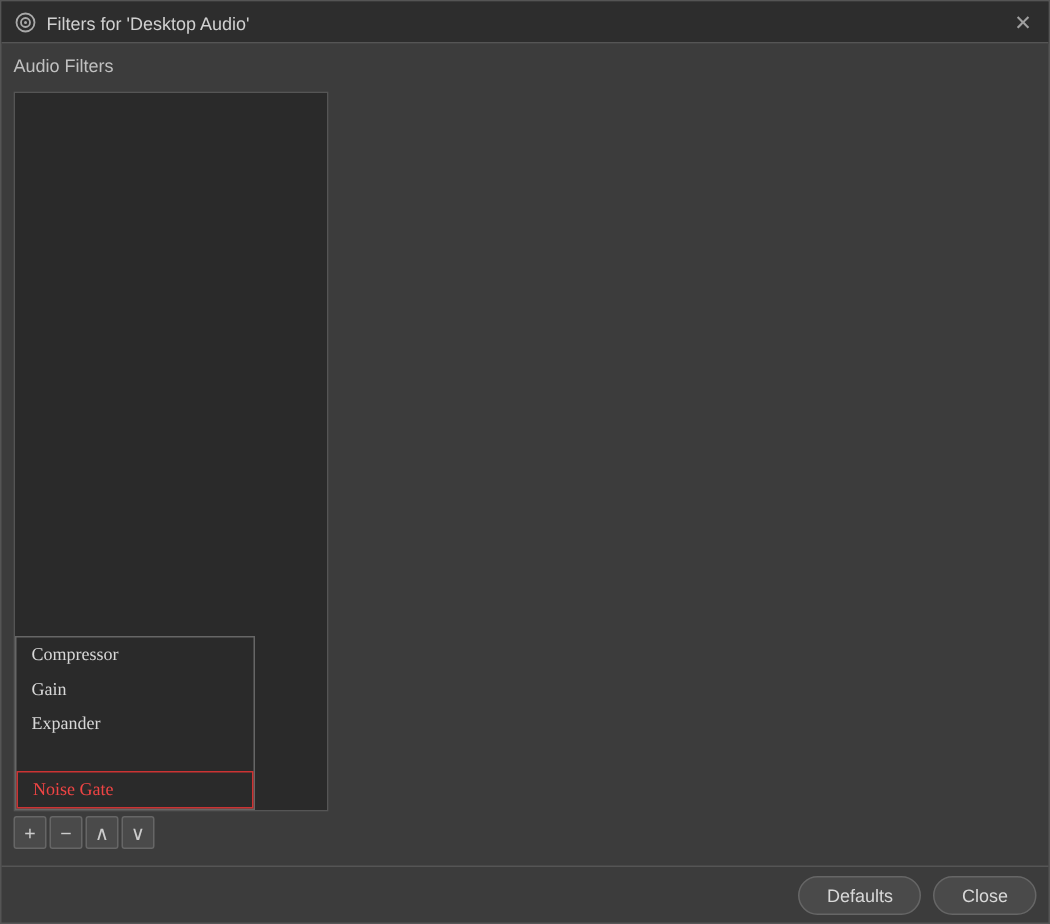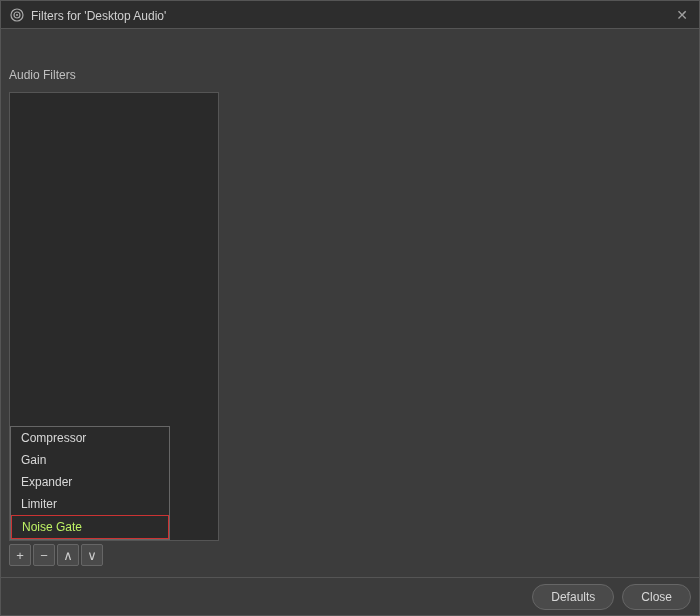--- a/index.html
+++ b/index.html
@@ -74,21 +74,20 @@
       flex-direction: column;
       flex: 1;
       padding: 8px;
       gap: 6px;
     }
 
     .section-label {
       font-size: 12px;
       color: #c0c0c0;
       margin-bottom: 4px;
-      margin-top: 31px;
     }
 
     .main-panel {
       display: flex;
       flex: 1;
       gap: 6px;
     }
 
     .left-panel {
       width: 210px;
@@ -113,26 +112,28 @@
       border: 1px solid #666;
       z-index: 10;
     }
 
     .dropdown-item {
       padding: 4px 10px;
       font-size: 12px;
       color: #d8d8d8;
       cursor: pointer;
       white-space: nowrap;
+      font-family: Liberation Serif, serif;
     }
 
     .dropdown-item.highlighted {
       background: transparent;
       border: 1.5px solid #cc3333;
-      color: #bef264;
+      color: #ef4444;
+      margin-top: 20px;
     }
 
     .right-panel {
       flex: 1;
       background: #3c3c3c;
     }
 
     .toolbar {
       height: 28px;
       display: flex;
@@ -202,21 +203,20 @@
     <div class="main-panel">
 
       <div class="left-panel">
         <div class="filter-list-area">
 
           <div class="dropdown-menu">
 
           <div class="dropdown-item">Compressor</div>
               <div class="dropdown-item">Gain</div>
               <div class="dropdown-item">Expander</div>
-              <div class="dropdown-item">Limiter</div>
               <div class="dropdown-item highlighted">Noise Gate</div>
             </div>
         </div>
 
         <div class="toolbar">
           <div class="toolbar-btn">+</div>
           <div class="toolbar-btn">−</div>
           <div class="toolbar-btn">∧</div>
           <div class="toolbar-btn">∨</div>
         </div>

